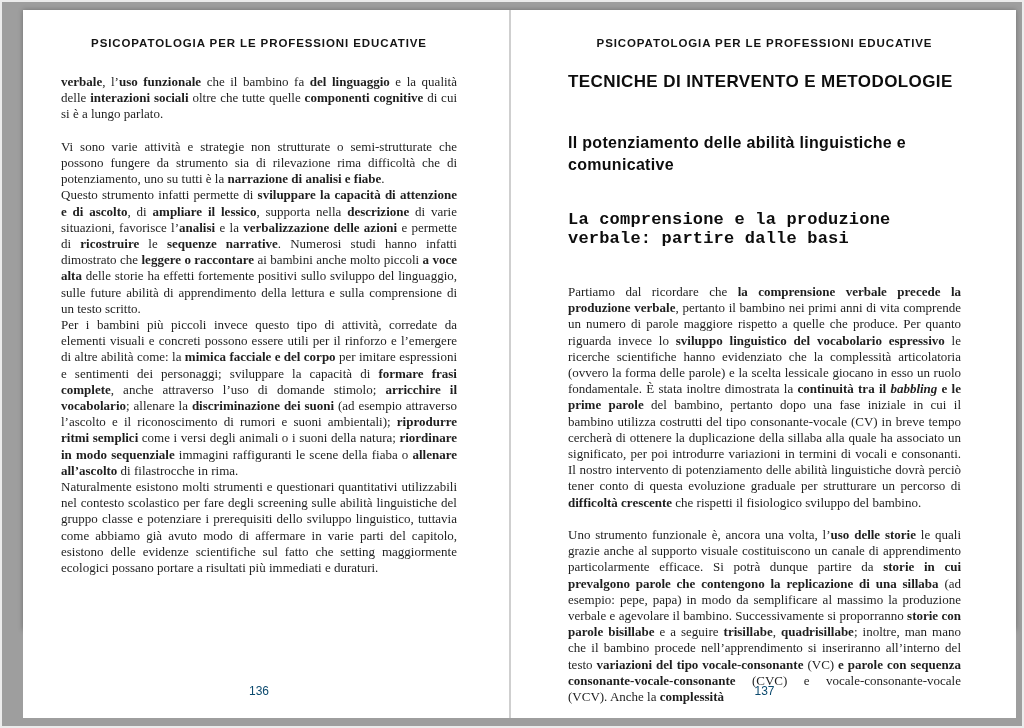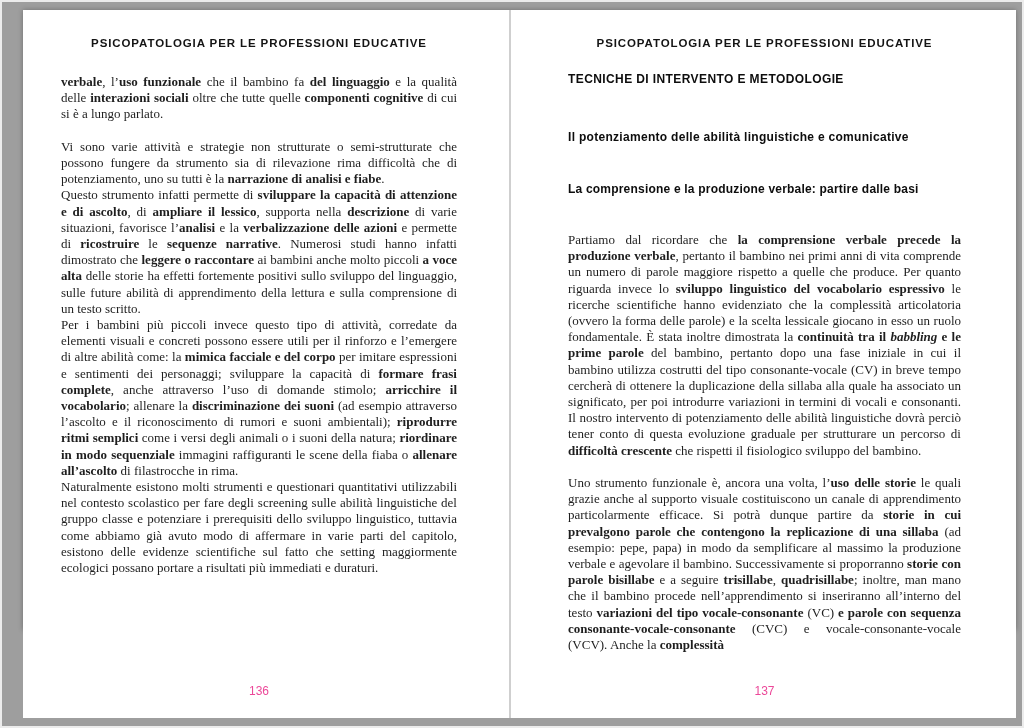--- a/index.html
+++ b/index.html
@@ -24,33 +24,33 @@
 
   .body-text { margin-top:24px; }
   .body-text p { font-size:13px; line-height:16.2px; text-align:justify;
                  text-align-last:left; color:#1e1e1e; }
   .body-text p.gap { margin-top:16.2px; }
   .body-text span.b { font-weight:bold; }
   .body-text span.i { }
   .body-text span.bi { font-weight:bold; font-style:italic; }
 
   .chapter-title { margin-top:22px; font-family:"Liberation Sans", sans-serif;
-                   font-weight:bold; font-size:12px; letter-spacing:.4px;
+                   font-weight:bold; font-size:17px; letter-spacing:.4px;
                    color:#0d0d0d; white-space:nowrap; }
   .section-title { margin-top:40px; font-family:"Liberation Sans", sans-serif;
-                   font-weight:bold; font-size:12px; line-height:22px;
+                   font-weight:bold; font-size:16px; line-height:22px;
                    letter-spacing:.3px; color:#0d0d0d; }
-  .subsection-title { margin-top:34px; font-family:Liberation Sans, sans-serif;
-                      font-weight:bold; font-size:12px; letter-spacing:.2px;
+  .subsection-title { margin-top:34px; font-family:Liberation Mono, monospace;
+                      font-weight:bold; font-size:17px; letter-spacing:.2px;
                       color:#0d0d0d; }
   .page-right .body-text { margin-top:36px; }
 
   .page-number { position:absolute; bottom:20px; text-align:center;
                  font-family:"Liberation Sans", sans-serif; font-size:12px;
-                 color:#ec4899; }
+                 color:#0c4a6e; }
   .page-left  .page-number { left:38px; right:52px; }
   .page-right .page-number { left:57px; right:55px; }
 </style>
 </head>
 <body>
 
 <div class="desk"></div>
 
 <div class="spread">
 

